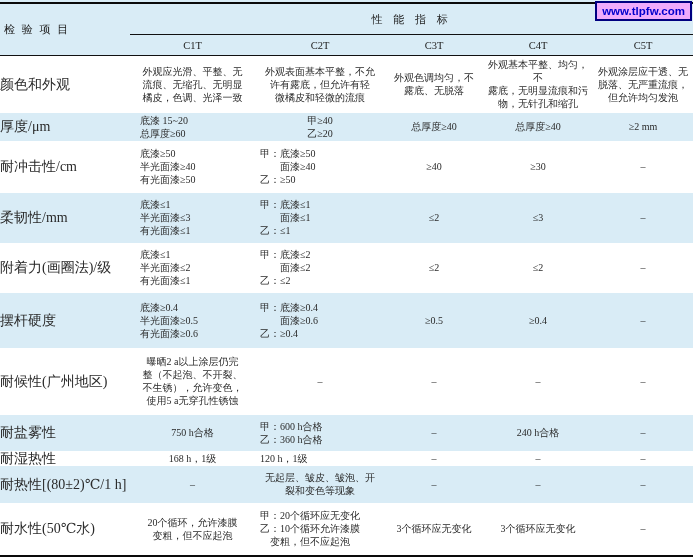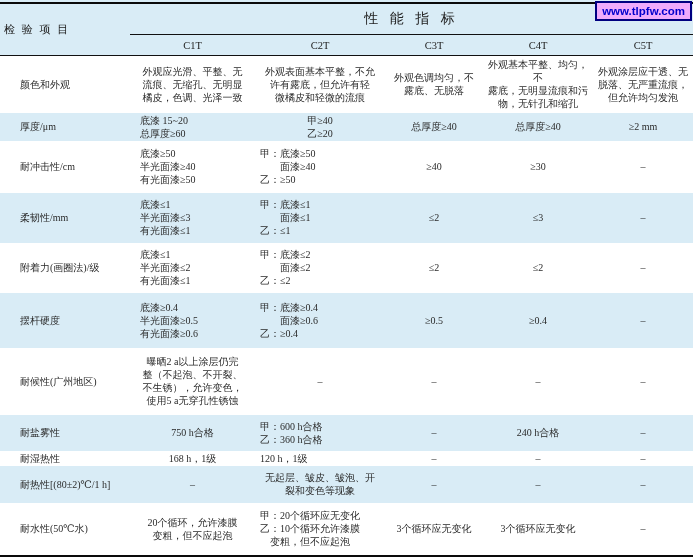--- a/index.html
+++ b/index.html
@@ -9,29 +9,29 @@
   }
   .page{position:relative;width:693px;height:559px;background:#fff;}
   .top-strip{height:2px;background:#d9ecf6;}
   .rule{height:2px;background:#0a0a0a;}
   table{width:693px;border-collapse:collapse;table-layout:fixed;}
   thead th{
     background:#d9ecf6;font-weight:normal;font-size:10.5px;color:#222;
     padding:0;vertical-align:middle;
   }
   th.item-h{text-align:left;padding-left:4px;letter-spacing:2px;font-size:11px;}
-  th.group-h{border-bottom:1px solid #111;height:30px;letter-spacing:4px;font-size:14px;}
+  th.group-h{border-bottom:1px solid #111;height:30px;letter-spacing:4px;font-size:11px;}
   tr.cols th{height:20px;border-bottom:1px solid #111;}
   th.item-h{border-bottom:1px solid #111;}
   tbody td{
     font-size:10px;line-height:13px;padding:1px 2px;vertical-align:middle;
     text-align:center;white-space:pre-line;color:#2a2a2a;
   }
   tbody tr:nth-child(even){background:#d9ecf6;}
-  td.item{text-align:left;padding-left:20px;white-space:nowrap;font-size:10px;}
+  td.item{text-align:left;padding-left:0;white-space:nowrap;font-size:14px;}
   td.left{text-align:left;padding-left:5px;}
   td.pad8{padding-left:10px;}
   .ib{display:inline-block;text-align:left;white-space:pre-line;}
   .r1{height:57px}.r2{height:20px}.r3{height:52px}.r4{height:50px}
   .r5{height:50px}.r6{height:55px}.r7{height:67px}.r8{height:36px}
   .r9{height:14px}.r10{height:37px}.r11{height:52px}
   .badge{
     position:absolute;top:1px;right:1px;background:#f0abfc;
     border:2px solid #000080;color:#0000cc;font-weight:bold;
     font-size:11.5px;line-height:14px;padding:1px 5px;

